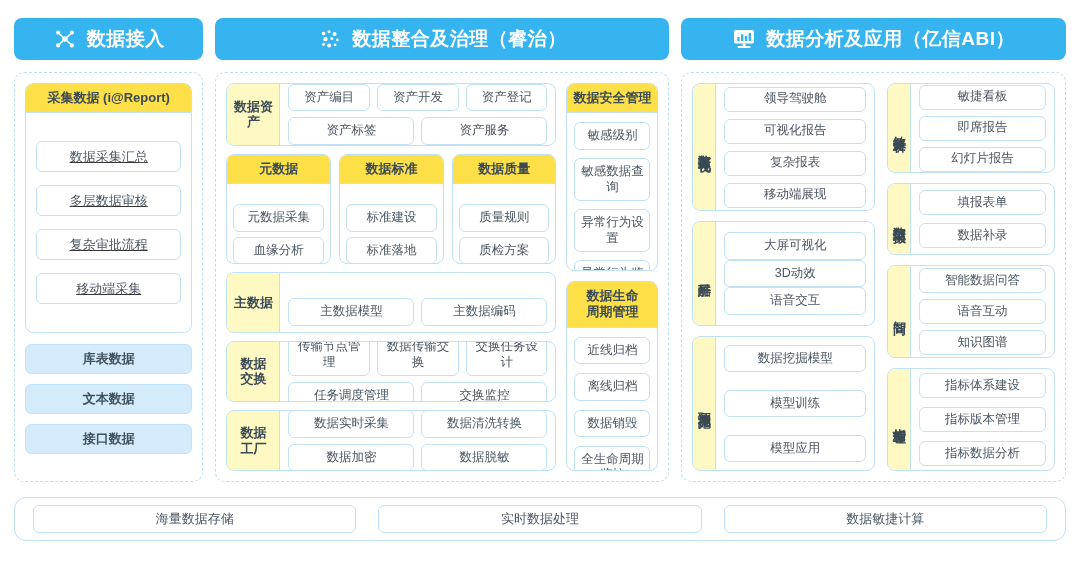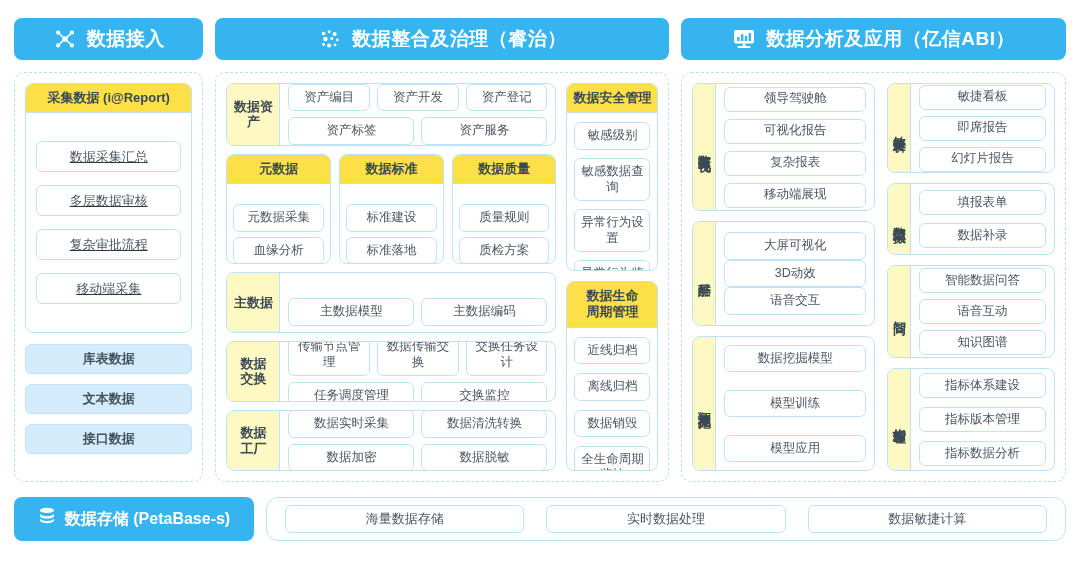--- a/index.html
+++ b/index.html
@@ -395,30 +395,20 @@
             </div>
 
           </div>
         </div>
       </div>
     </div>
 
   </div>
 
   <div class="bottom">
-    <div class="store-btn">
-      <span class="ic">
-        <svg width="18" height="20" viewBox="0 0 18 20" fill="#fff">
-          <ellipse cx="9" cy="3.4" rx="7" ry="2.6"></ellipse>
-          <path d="M2 6.6c0 1.45 3.13 2.6 7 2.6s7-1.15 7-2.6v2.3c0 1.45-3.13 2.6-7 2.6s-7-1.15-7-2.6z"></path>
-          <path d="M2 11.3c0 1.45 3.13 2.6 7 2.6s7-1.15 7-2.6v2.3c0 1.45-3.13 2.6-7 2.6s-7-1.15-7-2.6z"></path>
-        </svg>
-      </span>
-      <span>数据存储 (PetaBase-s)</span>
-    </div>
     <div class="store-outer">
       <div class="pill">海量数据存储</div>
       <div class="pill">实时数据处理</div>
       <div class="pill">数据敏捷计算</div>
     </div>
   </div>
 
 </div>
 
 </body></html>

